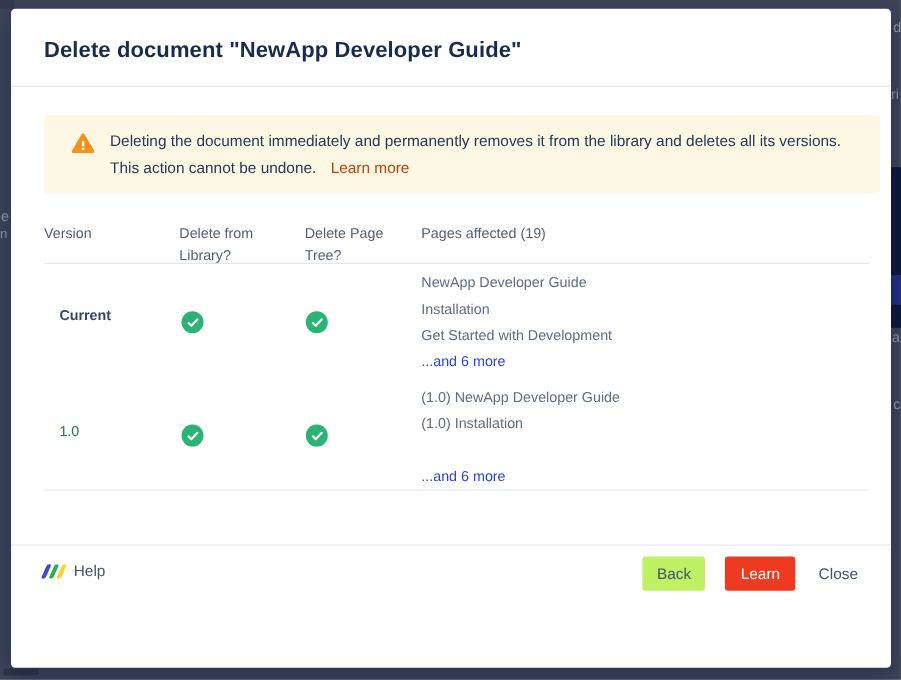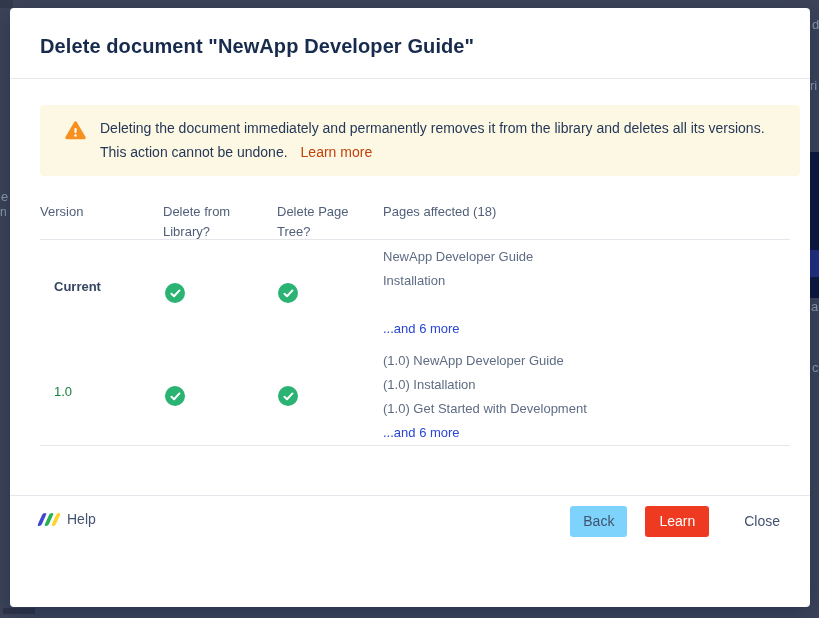--- a/index.html
+++ b/index.html
@@ -60,23 +60,23 @@
   .more{color:#2945D6}
 
   
   .footer-divider{position:absolute;left:0;top:487px;width:100%;height:1px;background:#E4E6EB}
   .help{position:absolute;left:30px;top:503px;display:flex;align-items:center;gap:9px;font-size:14px;color:#44546F;cursor:pointer}
   .help-icon{display:flex;gap:3px;height:14px;align-items:flex-end}
   .help-icon span{display:block;width:4px;height:13px;border-radius:2px;transform:skewX(-24deg)}
   .stripe-blue{background:#4049CE}.stripe-green{background:#26B153}.stripe-yellow{background:#FFD42A}
   .footer-actions{position:absolute;top:498px;right:30px;display:flex;align-items:center}
   .btn{font-family:inherit;font-size:14px;border:none;border-radius:3px;height:31px;cursor:pointer;line-height:31px;padding:0}
-  .btn-back{background:#7dd3fc;color:#42526E;padding:0 13px}
+  .btn-back{background:#bef264;color:#42526E;padding:0 13px}
   .btn-delete{background:#EE3A21;color:#FFFFFF;padding:0 14px;margin-left:18px}
-  .btn-close{background:transparent;color:#42526E;margin-left:35px}
+  .btn-close{background:transparent;color:#42526E;margin-left:21px}
 </style>
 </head>
 <body>
 
 <div class="bg-panel panel-topleft"></div>
 <div class="bg-panel panel-navy1"></div>
 <div class="bg-panel panel-blue"></div>
 <div class="bg-panel panel-navy2"></div>
 <div class="bg-panel panel-notch"></div>
 <span class="frag frag-l1">e</span>
@@ -98,52 +98,52 @@
         <rect x="10.8" y="9" width="2.5" height="6" rx="1.2" fill="#FFFFFF"></rect>
         <circle cx="12.05" cy="17.6" r="1.45" fill="#FFFFFF"></circle>
       </svg>
     </span>
     <p class="warn-text"><span>Deleting the document immediately and permanently removes it from the library and deletes all its versions. This action cannot be undone.</span><a class="link learn-more">Learn more</a></p>
   </div>
 
   <div class="th c1">Version</div>
   <div class="th c3">Delete Page Tree?</div>
   <div class="th c2">Delete from Library?</div>
-  <div class="th c4">Pages affected (18)</div>
+  <div class="th c4">Pages affected (19)</div>
   <div class="divider d1"></div>
 
   <div class="cell-version v-current">Current</div>
   <div class="check chk-a1">
     <svg width="11" height="9" viewBox="0 0 12 10">
         <path d="M1.5 5.2 L4.4 8 L10.4 1.6" fill="none" stroke="#FFFFFF" stroke-width="2.2" stroke-linecap="round" stroke-linejoin="round"></path>
       </svg>
   </div>
   <div class="check chk-a2">
     <svg width="11" height="9" viewBox="0 0 12 10">
         <path d="M1.5 5.2 L4.4 8 L10.4 1.6" fill="none" stroke="#FFFFFF" stroke-width="2.2" stroke-linecap="round" stroke-linejoin="round"></path>
       </svg>
   </div>
   <div class="page p1">NewApp Developer Guide</div>
   <div class="page p2">Installation</div>
+  <div class="page p3">Get Started with Development</div>
   <div class="page m1 more">...and 6 more</div>
 
   <div class="cell-version v-10">1.0</div>
   <div class="check chk-b1">
     <svg width="11" height="9" viewBox="0 0 12 10">
         <path d="M1.5 5.2 L4.4 8 L10.4 1.6" fill="none" stroke="#FFFFFF" stroke-width="2.2" stroke-linecap="round" stroke-linejoin="round"></path>
       </svg>
   </div>
   <div class="check chk-b2">
     <svg width="11" height="9" viewBox="0 0 12 10">
         <path d="M1.5 5.2 L4.4 8 L10.4 1.6" fill="none" stroke="#FFFFFF" stroke-width="2.2" stroke-linecap="round" stroke-linejoin="round"></path>
       </svg>
   </div>
   <div class="page p4">(1.0) NewApp Developer Guide</div>
   <div class="page p5">(1.0) Installation</div>
-  <div class="page p6">(1.0) Get Started with Development</div>
   <div class="page m2 more">...and 6 more</div>
   <div class="divider d2"></div>
 
   <div class="footer-divider"></div>
   <div class="help">
     <span class="help-icon">
       <span class="stripe-blue"></span>
         <span class="stripe-green"></span>
         <span class="stripe-yellow"></span>
     </span>

